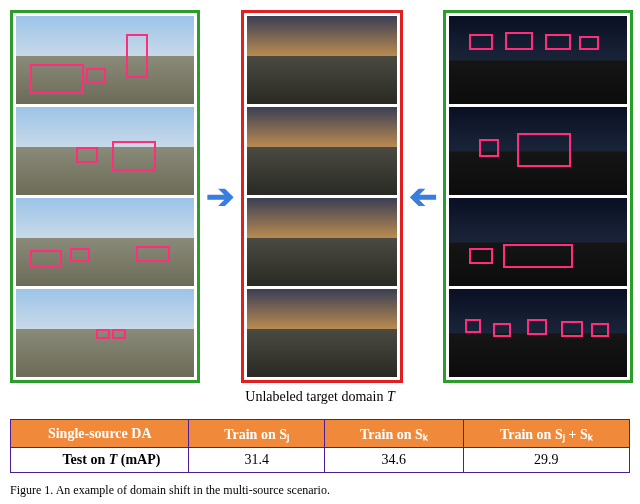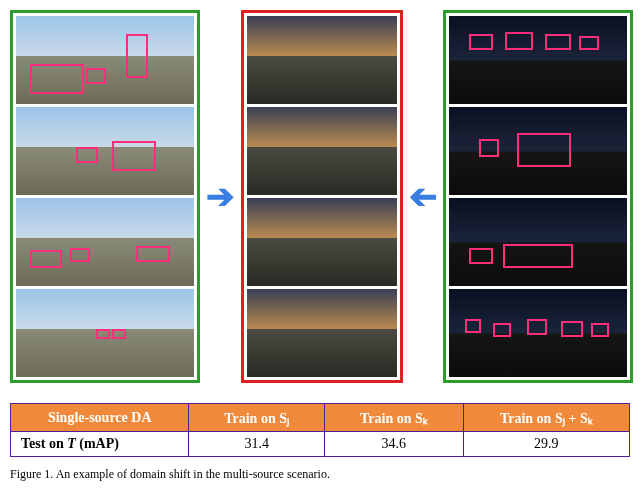--- a/index.html
+++ b/index.html
@@ -63,21 +63,21 @@
   th, td {
     border: 1px solid #4c1d95;
     padding: 4px 28px;
     text-align: center;
   }
   thead th {
     background: #f08a3a;
     color: #fff;
     font-weight: bold;
   }
-  tbody td:first-child { font-weight: normal; text-align: left; padding-left:10px;}
+  tbody td:first-child { font-weight: normal; text-align: right; padding-left:10px;}
   .figcap {
     margin-top: 10px;
     font-size: 12px;
   }
 </style>
 </head>
 <body>
 
 <div class="cols">
 
@@ -149,20 +149,23 @@
       <div class="bbox" style="left:44px;top:34px;width:18px;height:14px;"></div>
       <div class="bbox" style="left:78px;top:30px;width:20px;height:16px;"></div>
       <div class="bbox" style="left:112px;top:32px;width:22px;height:16px;"></div>
       <div class="bbox" style="left:142px;top:34px;width:18px;height:14px;"></div>
     </div>
   </div>
 
 </div>
 
 <div class="captions">
+  <span>
+    <span>Unlabeled target domain </span><i>T</i>
+  </span>
 </div>
 
 <table>
   <thead>
     <tr>
       <th>Single-source DA</th>
       <th>Train on Sⱼ</th>
       <th>Train on Sₖ</th>
       <th>Train on Sⱼ + Sₖ</th>
     </tr>

